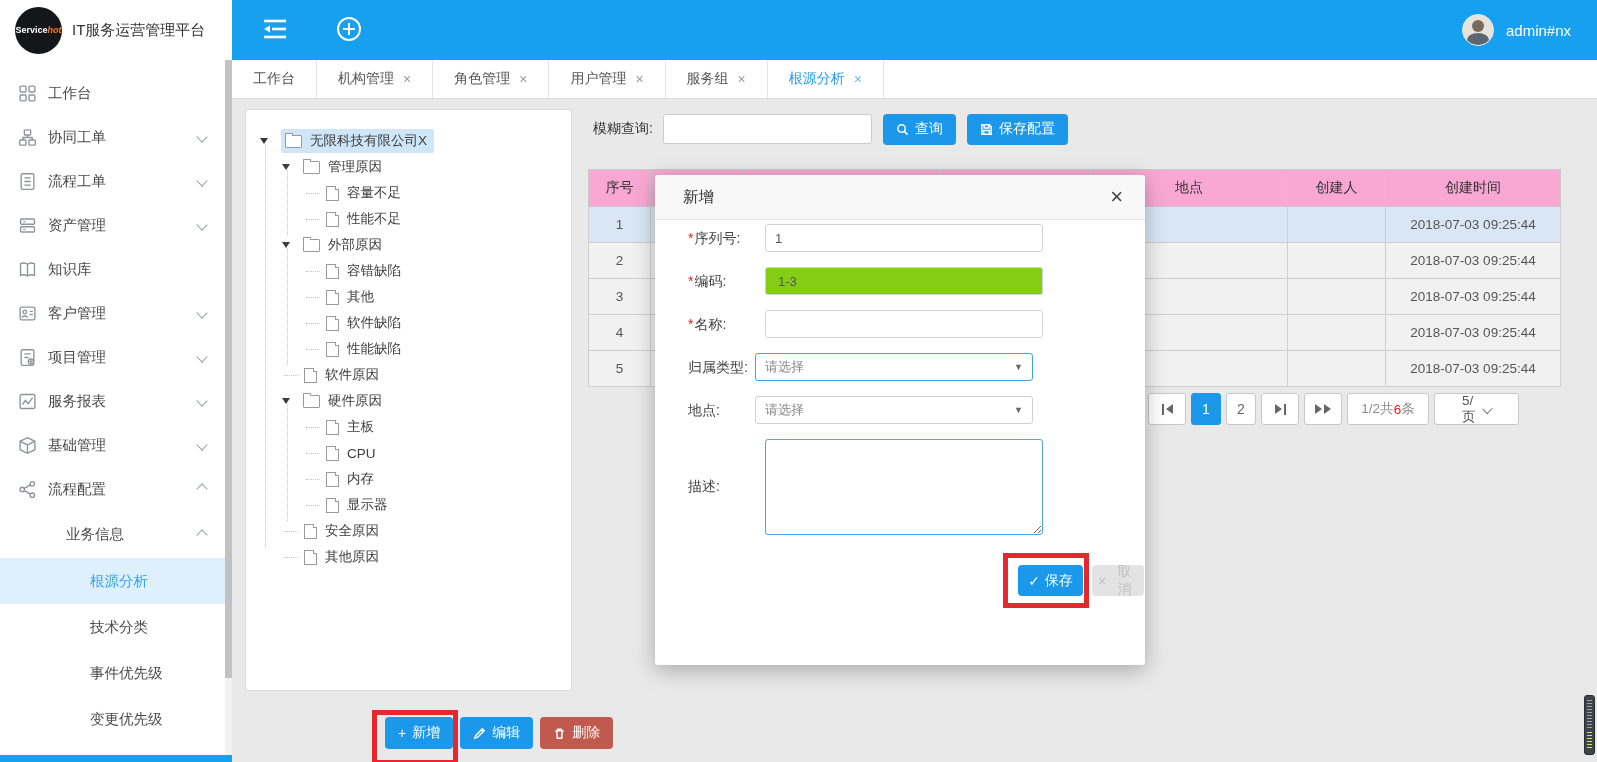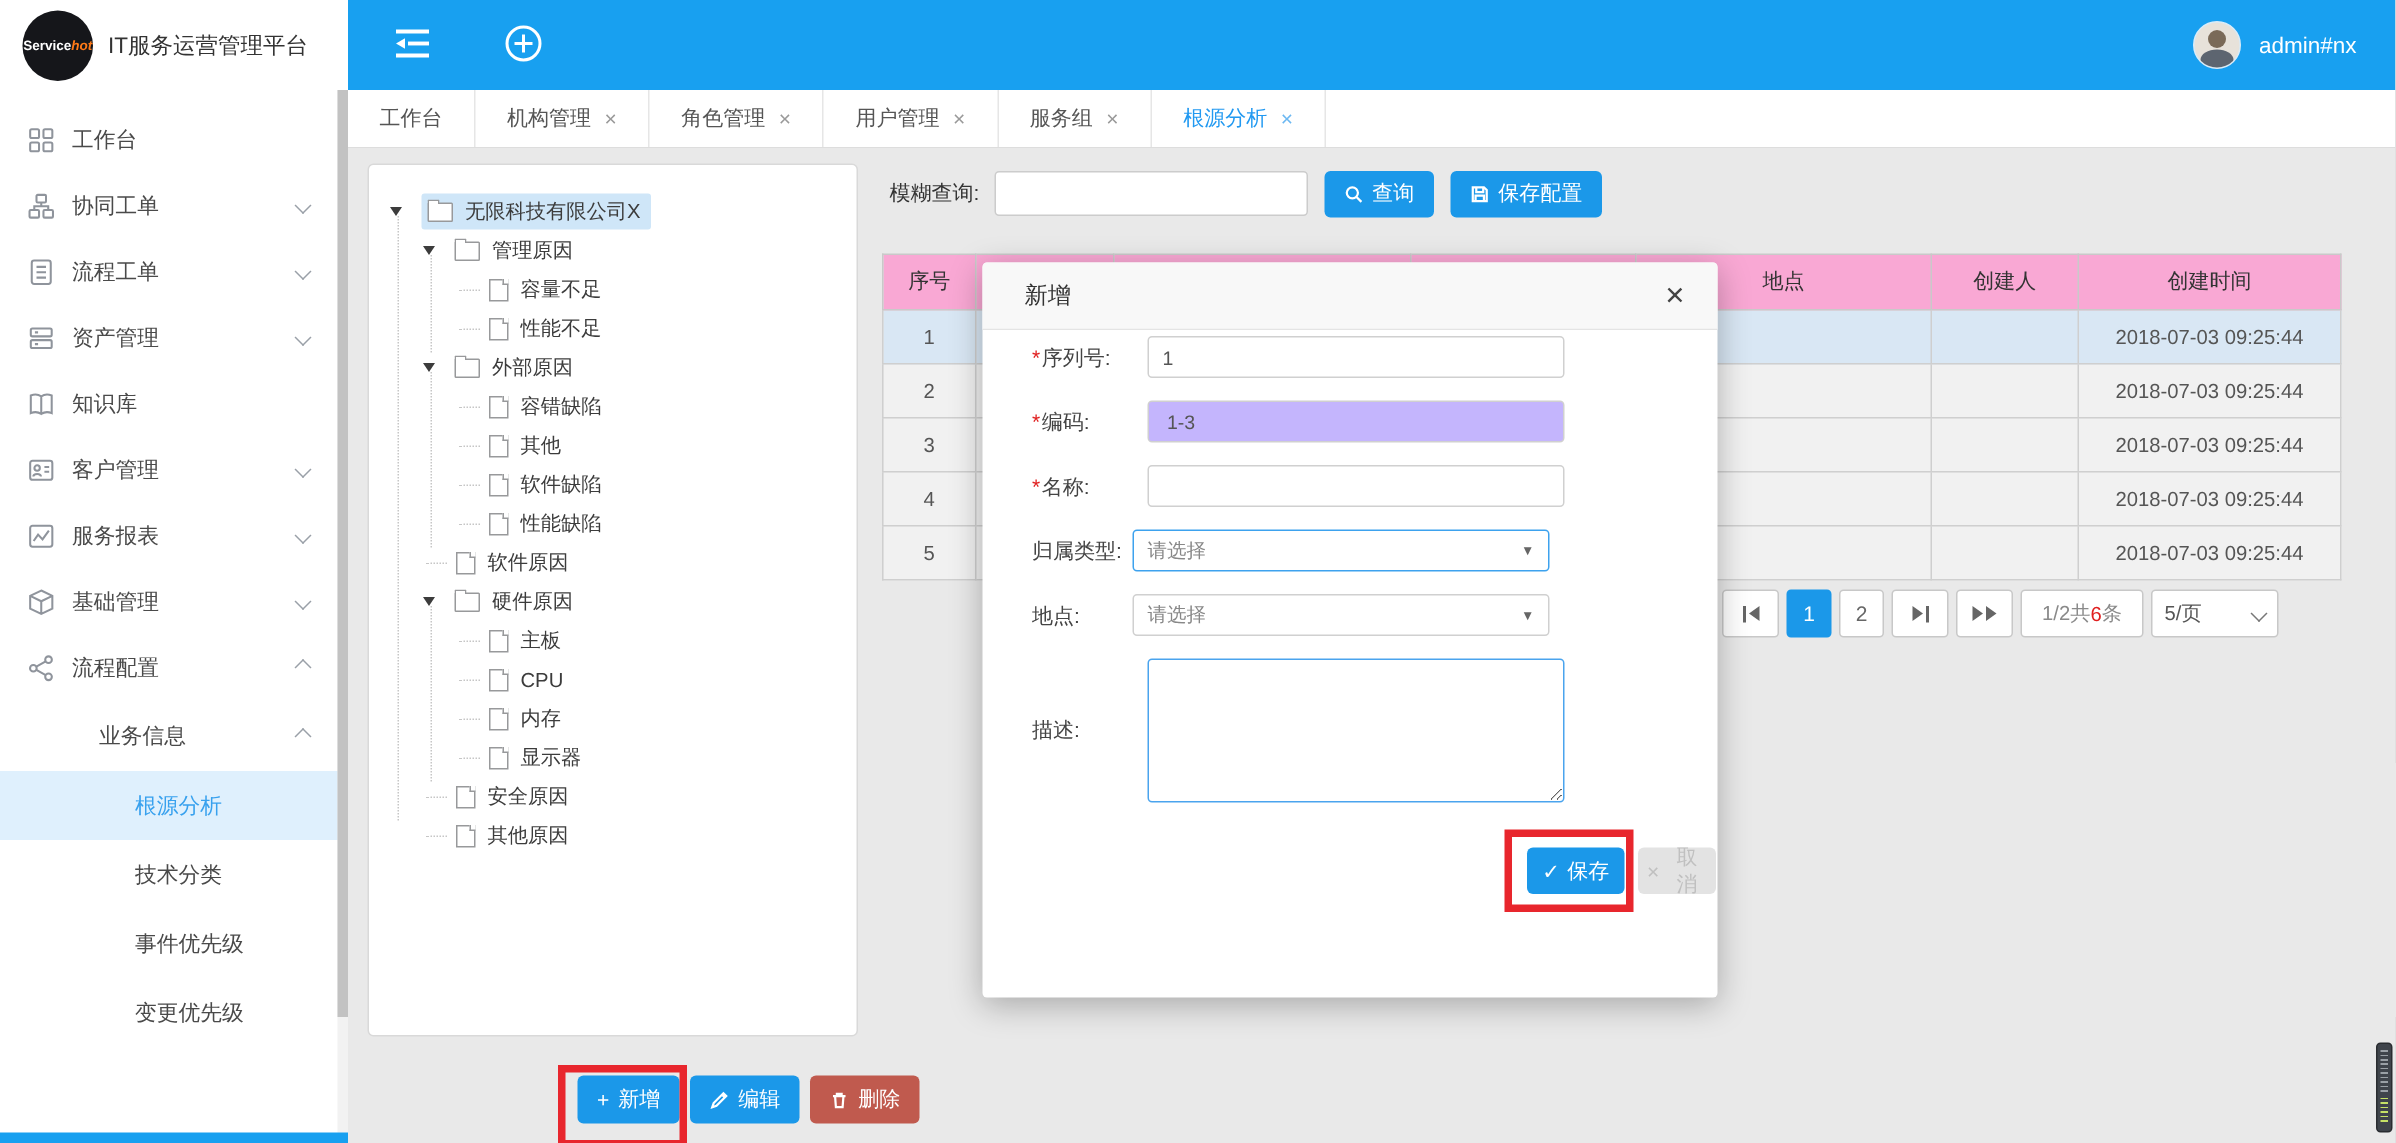--- a/index.html
+++ b/index.html
@@ -82,32 +82,32 @@
   
   .pager{position:absolute;left:916px;top:294px;display:flex;align-items:center;gap:5px;}
   .pbtn{height:32px;min-width:38px;background:#fff;border:1px solid #c8c8c8;border-radius:3px;display:inline-flex;align-items:center;justify-content:center;gap:2px;cursor:pointer;padding:0;}
   .pnum{min-width:30px;font-size:14px;color:#666;}
   .pnum.active{background:#1b98e9;border-color:#1b98e9;color:#fff;}
   .tri-l{width:0;height:0;border-right:7px solid #666;border-top:5px solid transparent;border-bottom:5px solid transparent;}
   .tri-r{width:0;height:0;border-left:7px solid #666;border-top:5px solid transparent;border-bottom:5px solid transparent;}
   .pbar{width:2px;height:11px;background:#666;}
   .pinfo{height:32px;min-width:82px;background:#fff;border:1px solid #c8c8c8;border-radius:3px;display:inline-flex;align-items:center;justify-content:center;font-size:13.5px;color:#8a8a8a;box-sizing:border-box;}
   .pinfo .red{color:#e02020;}
-  .psize{height:32px;width:85px;background:#fff;border:1px solid #c8c8c8;border-radius:3px;display:inline-flex;align-items:center;justify-content:space-between;font-size:13.5px;color:#555;box-sizing:border-box;padding:0 8px;cursor:pointer;}
+  .psize{height:32px;width:85px;background:#fff;border:1px solid #c8c8c8;border-radius:3px;display:inline-flex;align-items:center;justify-content:space-between;font-size:13.5px;color:#555;box-sizing:border-box;padding:0 27px;cursor:pointer;}
   .psize .chev{margin:0;border-color:#777;}
   
   .modal{position:absolute;left:655px;top:175px;width:490px;height:490px;background:#fff;border-radius:3px;box-shadow:0 5px 22px rgba(0,0,0,.28);z-index:50;}
   .modal-header{height:44px;background:#f8f8f8;border-bottom:1px solid #e4e4e4;border-radius:3px 3px 0 0;display:flex;align-items:center;}
   .modal-title{margin-left:28px;font-size:15.5px;color:#333;}
   .modal-close{position:absolute;right:16px;top:8px;font-size:22px;color:#444;background:none;border:none;cursor:pointer;font-family:inherit;}
   .frow{position:absolute;left:0;width:100%;}
   .flabel{position:absolute;left:33px;font-size:14px;color:#444;}
   .req{color:#e02020;margin-right:1px;}
   .finput{position:absolute;left:110px;width:278px;height:28px;border:1px solid #d0d0d0;border-radius:3px;box-sizing:border-box;padding:0 9px;font-size:13px;color:#555;font-family:inherit;background:#fff;}
-  .finput.yellow{background:#c4b5fd;padding-left:12px;}
+  .finput.yellow{background:#84cc16;padding-left:12px;}
   .fsel{position:absolute;left:100px;width:278px;height:28px;border:1px solid #d0d0d0;border-radius:3px;box-sizing:border-box;padding:0 9px;font-size:13px;color:#888;background:#fff;display:flex;align-items:center;justify-content:space-between;cursor:pointer;}
   .fsel.focus{border-color:#3da2ee;}
   .fsel .arrow{font-size:9px;color:#666;}
   .ftext{position:absolute;left:110px;top:264px;width:278px;height:96px;border:1px solid #4aa4ee;border-radius:3px;box-sizing:border-box;padding:4px 8px;font-size:13px;color:#555;font-family:inherit;resize:both;}
   .modal-btns{position:absolute;top:390px;left:363px;display:flex;gap:9px;}
   .mbtn{height:31px;border:none;border-radius:4px;font-size:14px;display:inline-flex;align-items:center;justify-content:center;gap:5px;cursor:pointer;font-family:inherit;}
   .mbtn.save{width:65px;background:#1b98e9;color:#fff;}
   .mbtn.cancel{width:52px;background:#e3e3e3;color:#c0c0c0;}
   
   .anno{position:absolute;border:5px solid #e8262d;z-index:60;pointer-events:none;}
@@ -218,20 +218,32 @@
     </div>
     <div class="side-item">
       <span class="side-icon">
         <svg viewBox="0 0 18 18">
             <rect x="2" y="3" width="14" height="12" rx="1.5"></rect>
             <circle cx="6.4" cy="7.6" r="1.7"></circle>
             <path d="M4 13 C4 10.8 8.8 10.8 8.8 13 M11 7 H14 M11 10 H14"></path>
           </svg>
       </span>
       <span class="lbl">客户管理</span>
+      <span class="chev down"></span>
+    </div>
+    <div class="side-item">
+      <span class="side-icon">
+        <svg viewBox="0 0 18 18">
+            <rect x="3" y="1.6" width="12" height="14.8" rx="1.5"></rect>
+            <path d="M6 5.6 H12 M6 9 H10"></path>
+            <circle cx="12.2" cy="12.8" r="2.4"></circle>
+            <circle cx="12.2" cy="12.8" r="0.6"></circle>
+          </svg>
+      </span>
+      <span class="lbl">项目管理</span>
       <span class="chev down"></span>
     </div>
     <div class="side-item">
       <span class="side-icon">
         <svg viewBox="0 0 18 18">
             <rect x="2" y="2.4" width="14" height="13.2" rx="1.5"></rect>
             <path d="M4.2 12 L7 8 L9.8 11 L13.8 5.4"></path>
           </svg>
       </span>
       <span class="lbl">服务报表</span>

